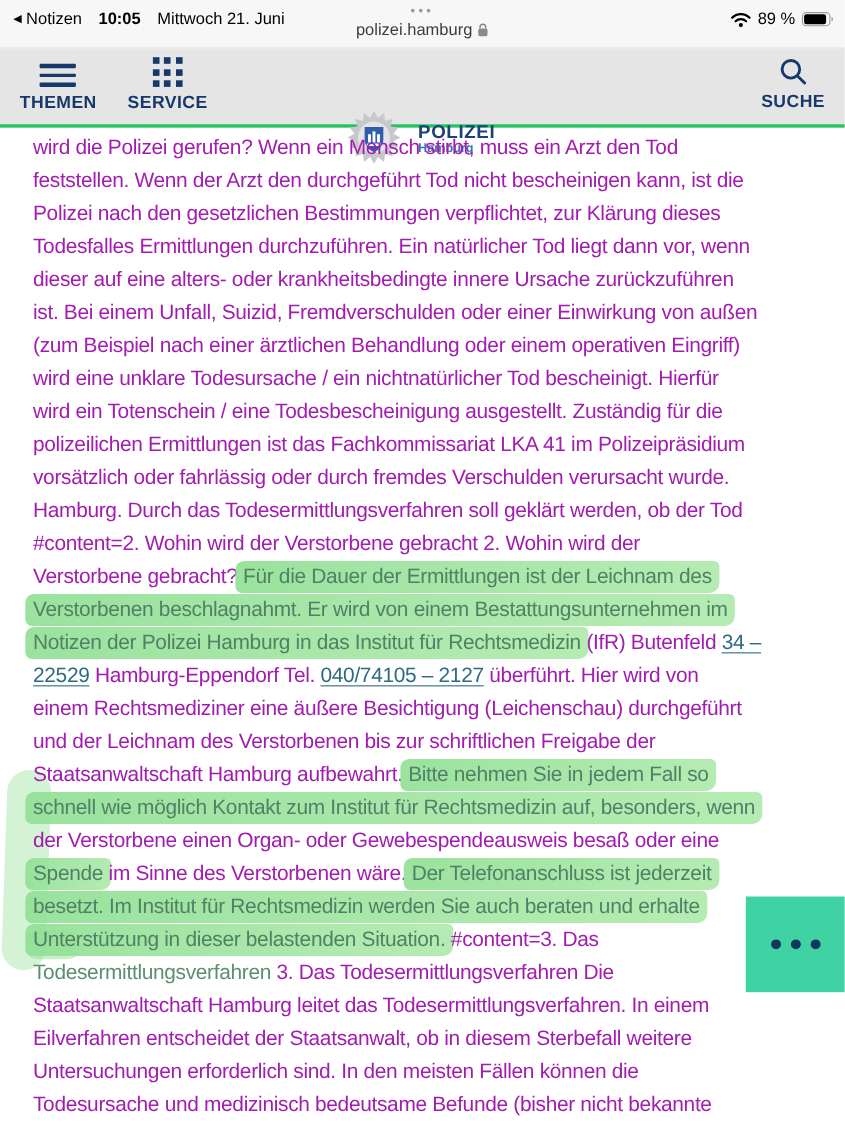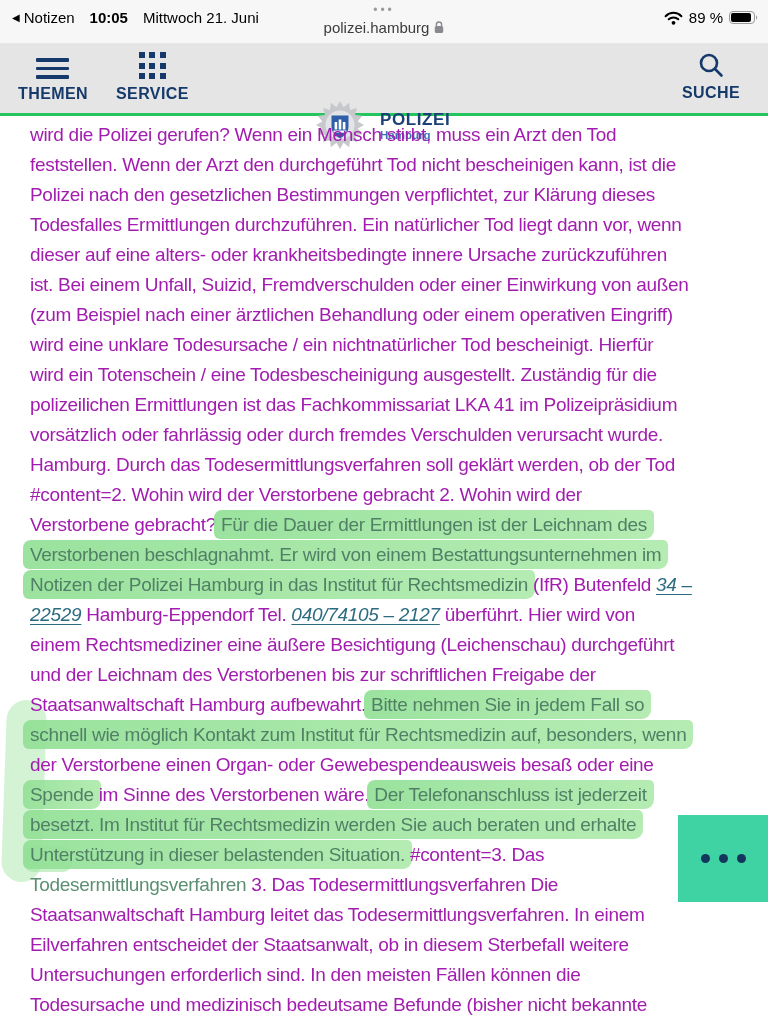--- a/index.html
+++ b/index.html
@@ -40,21 +40,21 @@
   .logo-sub { font-size:11.5px; font-weight:700; color:#3b72b4; }
 
   
   .content { position:absolute; left:30px; top:120px; width:720px; }
   .line { height:30px; line-height:30px; white-space:nowrap; font-size:19px;
           letter-spacing:-0.3px; color:#3f444c; }
   .t-n { color:#a21caf; }
   .t-h { color:#518066; background:linear-gradient(100deg, rgba(146,224,150,0.92), rgba(171,233,168,0.88));
          padding:4px 7px; margin:4px -7px; border-radius:8px 5px 9px 6px; }
   .t-g { color:#5a8f72; }
-  .t-l { color:#2d6b80; text-decoration:underline; text-underline-offset:3px; cursor:pointer;font-style:italic; }
+  .t-l { color:#2d6b80; text-decoration:underline; text-underline-offset:3px; cursor:pointer; }
 
   
   .streak { position:absolute; left:4px; top:700px; width:40px; height:182px;
             background:rgba(150,226,152,0.42); border-radius:20px; transform:rotate(2deg); }
   .blob { position:absolute; left:24px; top:846px; width:48px; height:26px;
           background:rgba(150,226,152,0.5); border-radius:9px; }
 
   
   .more-button { position:absolute; left:678px; top:815px; width:90px; height:87px;
                  background:#3fd3a3; display:flex; align-items:center; justify-content:center;
@@ -137,21 +137,21 @@
         <rect x="22.7" y="18.5" width="2.6" height="10" fill="#fff"></rect>
         <rect x="26.8" y="21" width="2.6" height="7.5" fill="#fff"></rect>
         <rect x="17.5" y="29.5" width="13" height="2.2" fill="#fff"></rect>
       </svg>
       <span class="logo-text">
         <span class="logo-title">POLIZEI</span>
         <span class="logo-sub">Hamburg</span>
       </span>
     </div>
 
-    <div class="nav-item" style="right:28px; top:8px;">
+    <div class="nav-item" style="right:18px; top:8px;">
       <svg width="26" height="26" viewBox="0 0 26 26">
         <circle cx="11" cy="11" r="8" fill="none" stroke="#16396b" stroke-width="2.6"></circle>
         <line x1="17" y1="17" x2="23.5" y2="23.5" stroke="#16396b" stroke-width="2.6" stroke-linecap="round"></line>
       </svg>
       <span class="nav-label">SUCHE</span>
     </div>
   </div>
 
   <div class="streak"></div>
   <div class="blob"></div>

